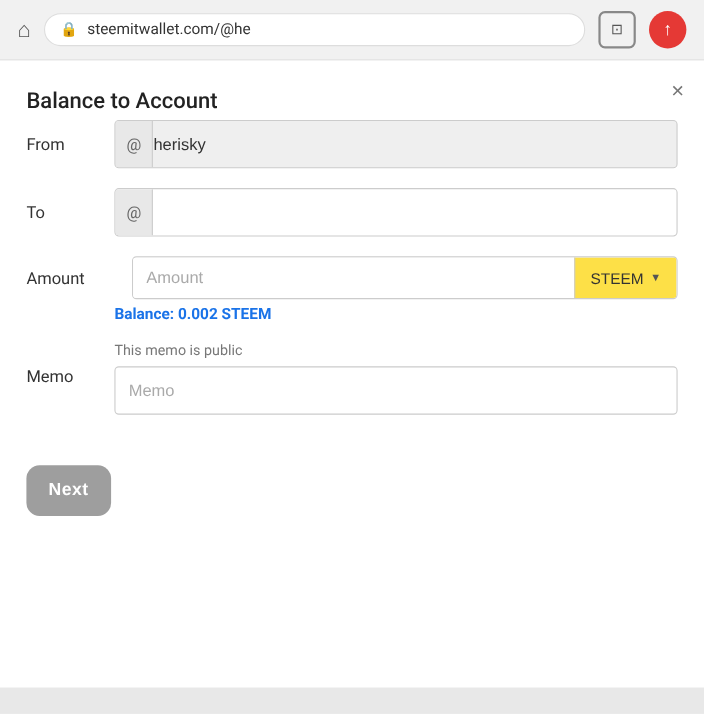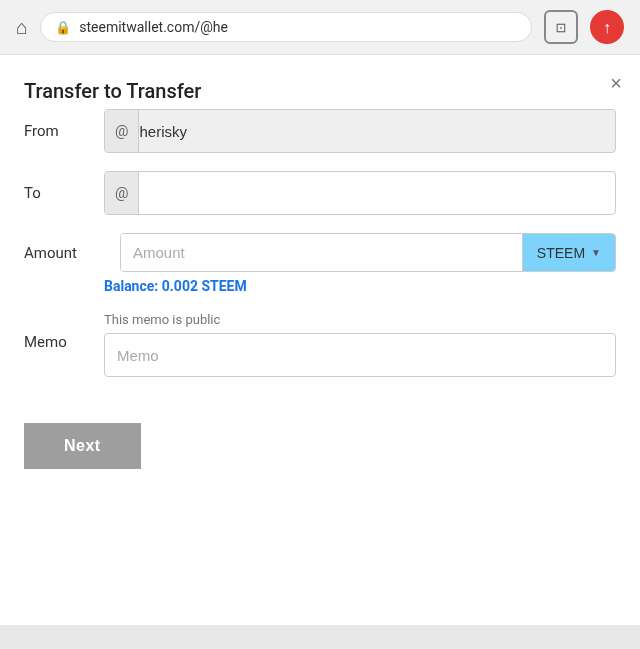--- a/index.html
+++ b/index.html
@@ -164,21 +164,21 @@
       outline: none;
       padding: 10px 12px;
       font-size: 15px;
       color: #333;
       background: white;
     }
     .amount-input::placeholder {
       color: #aaa;
     }
     .currency-btn {
-      background: #7dd3fc;
+      background: #fde047;
       border: none;
       border-left: 1px solid #ccc;
       padding: 0 14px;
       font-size: 14px;
       font-weight: 500;
       color: #333;
       cursor: pointer;
       display: flex;
       align-items: center;
       gap: 6px;
@@ -221,22 +221,22 @@
     .memo-input::placeholder {
       color: #aaa;
     }
 
     
     .next-btn {
       margin-top: 28px;
       background: #9e9e9e;
       color: white;
       border: none;
-      border-radius: 0;
-      padding: 14px 40px;
+      border-radius: 12px;
+      padding: 14px 20px;
       font-size: 16px;
       font-weight: 600;
       cursor: pointer;
       letter-spacing: 0.5px;
     }
   </style>
 </head>
 <body>
 
 <div class="browser-bar">
@@ -250,21 +250,21 @@
   </div>
   <div class="upload-btn">
     <span>↑</span>
   </div>
 </div>
 
 <div class="modal-overlay">
 
   <button class="close-btn">×</button>
 
-  <h2 class="modal-title">Transfer to Transfer</h2>
+  <h2 class="modal-title">Balance to Account</h2>
 
   
   <div class="form-row">
     <span class="form-label">From</span>
     <div class="input-wrapper filled">
       <span class="at-sign">@</span>
       <input class="input-field" type="text" value="herisky" readonly="" style="">
     </div>
   </div>
 

